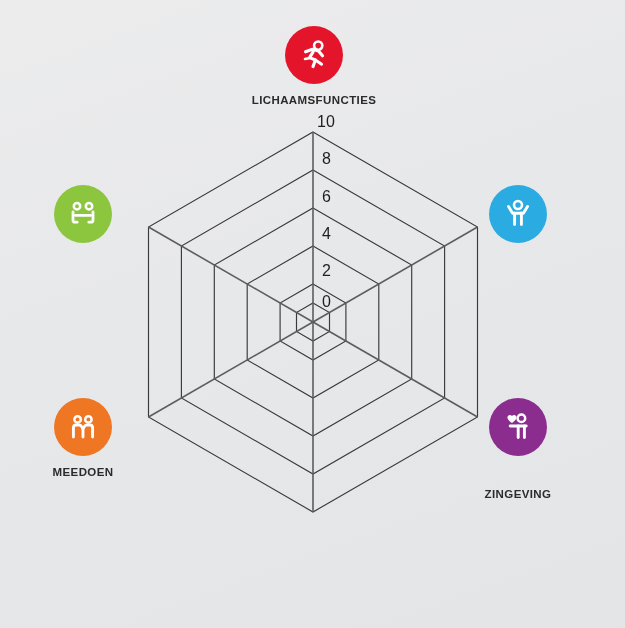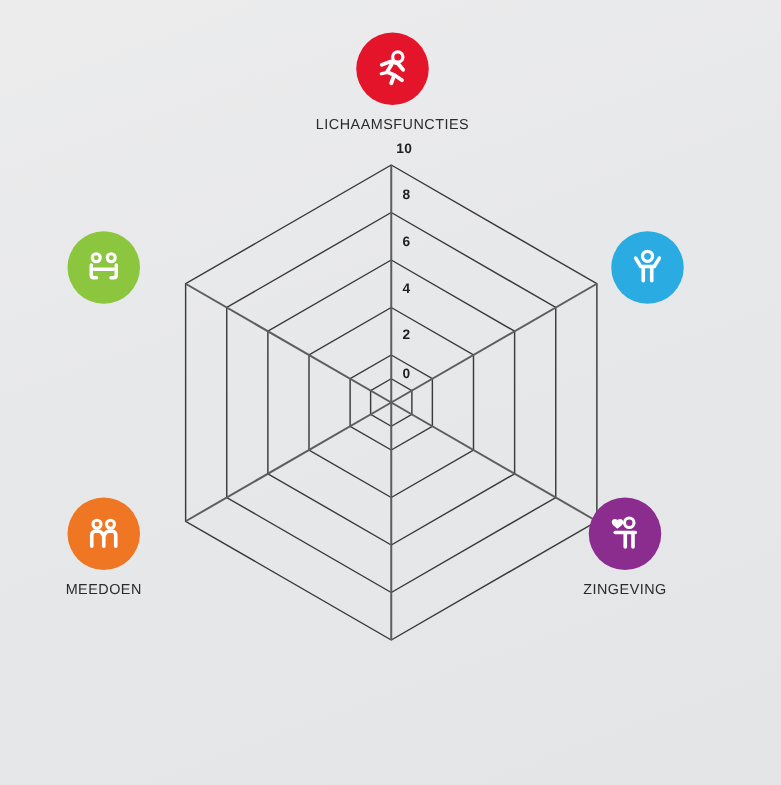--- a/index.html
+++ b/index.html
@@ -34,33 +34,33 @@
     border-radius: 50%;
     display: flex;
     align-items: center;
     justify-content: center;
     box-sizing: border-box;
   }
   .icon-circle svg { display: block; }
   .spoke-label {
     margin-top: 9px;
     font-size: 11.5px;
-    font-weight: normal;
+    font-weight: bold;
     letter-spacing: 0.4px;
     line-height: 14px;
     color: #2b2b2b;
     text-align: left;
     text-transform: uppercase;
     white-space: pre-line;
   }
 
   
   .sp-top    { left: 229px; top: 26px; }
   .sp-tr     { left: 433px; top: 185px; }
-  .sp-br     { left: 415px; top: 398px; }
+  .sp-br     { left: 433px; top: 398px; gap: 22px; }
   .sp-bottom { left: 229px; top: 524px; }
   .sp-bl     { left: -2px;  top: 398px; }
   .sp-tl     { left: -2px;  top: 185px; }
 
   
   #radar {
     position: absolute;
     left: 0;
     top: 0;
   }
@@ -69,22 +69,22 @@
     stroke: #3a3a3a;
     stroke-width: 1.15;
   }
   .axis-line {
     stroke: #5d5d5d;
     stroke-width: 1.6;
     fill: none;
   }
   .tick-label {
     position: absolute;
-    font-size: 11px;
-    font-weight: bold;
+    font-size: 16px;
+    font-weight: normal;
     color: #1f1f1f;
     letter-spacing: 0.2px;
     white-space: nowrap;
   }
 </style>
 </head>
 <body>
 
 <div id="stage">
 

